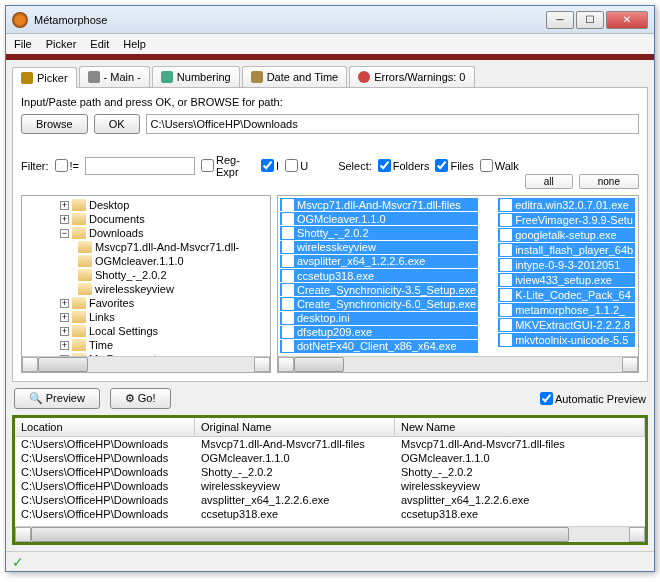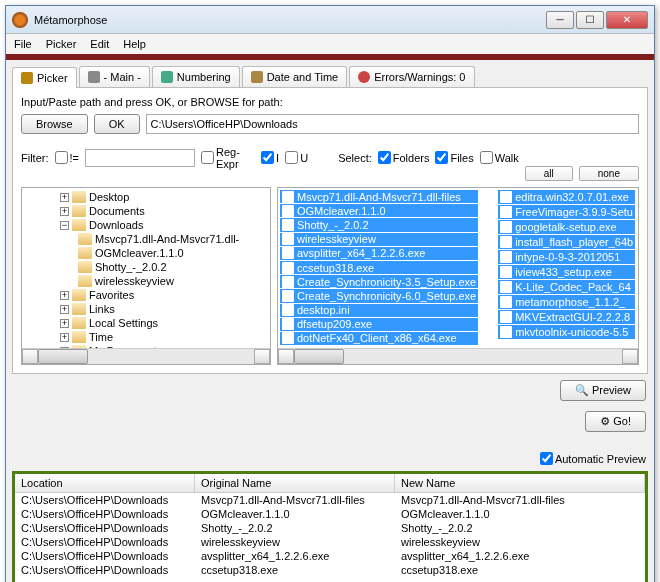--- a/index.html
+++ b/index.html
@@ -18,21 +18,21 @@
 .tab { padding: 4px 8px; border: 1px solid #bbb; border-bottom: none; background: linear-gradient(#fff, #eee); margin-right: 2px; border-radius: 3px 3px 0 0; display: flex; align-items: center; gap: 4px; cursor: pointer; }
 .tab.active { background: #fff; position: relative; top: 1px; }
 .tab-icon { width: 12px; height: 12px; display: inline-block; }
 .tab-icon.picker { background: #b8860b; border-radius: 2px; }
 .tab-icon.main { background: #888; border-radius: 2px; }
 .tab-icon.num { background: #4a8; border-radius: 2px; }
 .tab-icon.date { background: #a84; border-radius: 2px; }
 .tab-icon.err { background: #c44; border-radius: 50%; }
 .panel { border: 1px solid #bbb; border-top: none; background: #fff; padding: 8px; }
 .path-label { margin-bottom: 6px; }
-.path-row { display: flex; gap: 6px; align-items: center; margin-bottom: 0; }
+.path-row { display: flex; gap: 6px; align-items: center; margin-bottom: 8px; }
 .btn { padding: 3px 14px; border: 1px solid #888; background: linear-gradient(#fff, #e4e4e4); border-radius: 3px; cursor: pointer; }
 .path-input { flex: 1; border: 1px solid #aaa; padding: 2px 4px; background: #fff; height: 20px; }
 .filter-row { display: flex; gap: 6px; align-items: center; margin-bottom: 6px; }
 .filter-input { width: 110px; border: 1px solid #aaa; padding: 2px; height: 18px; }
 .chk { display: flex; align-items: center; gap: 2px; }
 .chk input { cursor: pointer; }
 .small-btn { padding: 1px 18px; border: 1px solid #aaa; background: linear-gradient(#fff, #eee); border-radius: 2px; cursor: pointer; font-size: 10px; margin-top: 32px; }
 .panes { display: flex; gap: 6px; height: 178px; }
 .tree-pane, .list-pane { border: 1px solid #aaa; background: #fff; overflow: hidden; position: relative; }
 .tree-pane { width: 250px; }
@@ -44,21 +44,21 @@
 .tree-item.l2 { padding-left: 36px; }
 .tree-item.l3 { padding-left: 54px; }
 .list-content { padding: 2px; height: 160px; display: flex; gap: 20px; overflow: hidden; }
 .list-col { display: flex; flex-direction: column; }
 .file-item { background: #3399ff; color: #fff; padding: 0 2px; margin-bottom: 1px; white-space: nowrap; display: flex; align-items: center; gap: 3px; cursor: pointer; font-size: 11px; height: 14px; }
 .file-icon { width: 12px; height: 12px; background: #fff; display: inline-block; border-radius: 1px; }
 .hscroll { height: 16px; background: #e8e8e8; border-top: 1px solid #ccc; position: absolute; bottom: 0; left: 0; right: 0; display: flex; }
 .hscroll-btn { width: 16px; background: linear-gradient(#fff, #ddd); border: 1px solid #aaa; cursor: pointer; }
 .hscroll-track { flex: 1; position: relative; }
 .hscroll-thumb { position: absolute; left: 0; width: 50px; height: 100%; background: linear-gradient(#eee, #ccc); border: 1px solid #999; border-radius: 2px; cursor: pointer; }
-.toolbar2 { display: flex; gap: 10px; align-items: flex-end; padding: 6px 2px; flex-direction: column; }
+.toolbar2 { display: flex; gap: 10px; align-items: center; padding: 6px 2px; }
 .toolbar2 .spacer { flex: 1; }
 .results { border: 3px solid #4d7c0f; background: #fff; height: 130px; overflow: hidden; position: relative; }
 .results-header { display: flex; background: linear-gradient(#fff, #e8e8e8); border-bottom: 1px solid #ccc; }
 .results-header > div { padding: 3px 6px; border-right: 1px solid #ccc; }
 .col-loc { width: 180px; }
 .col-orig { width: 200px; }
 .col-new { flex: 1; }
 .results-body { overflow: hidden; height: 96px; }
 .result-row { display: flex; }
 .result-row > div { padding: 1px 6px; white-space: nowrap; overflow: hidden; }

